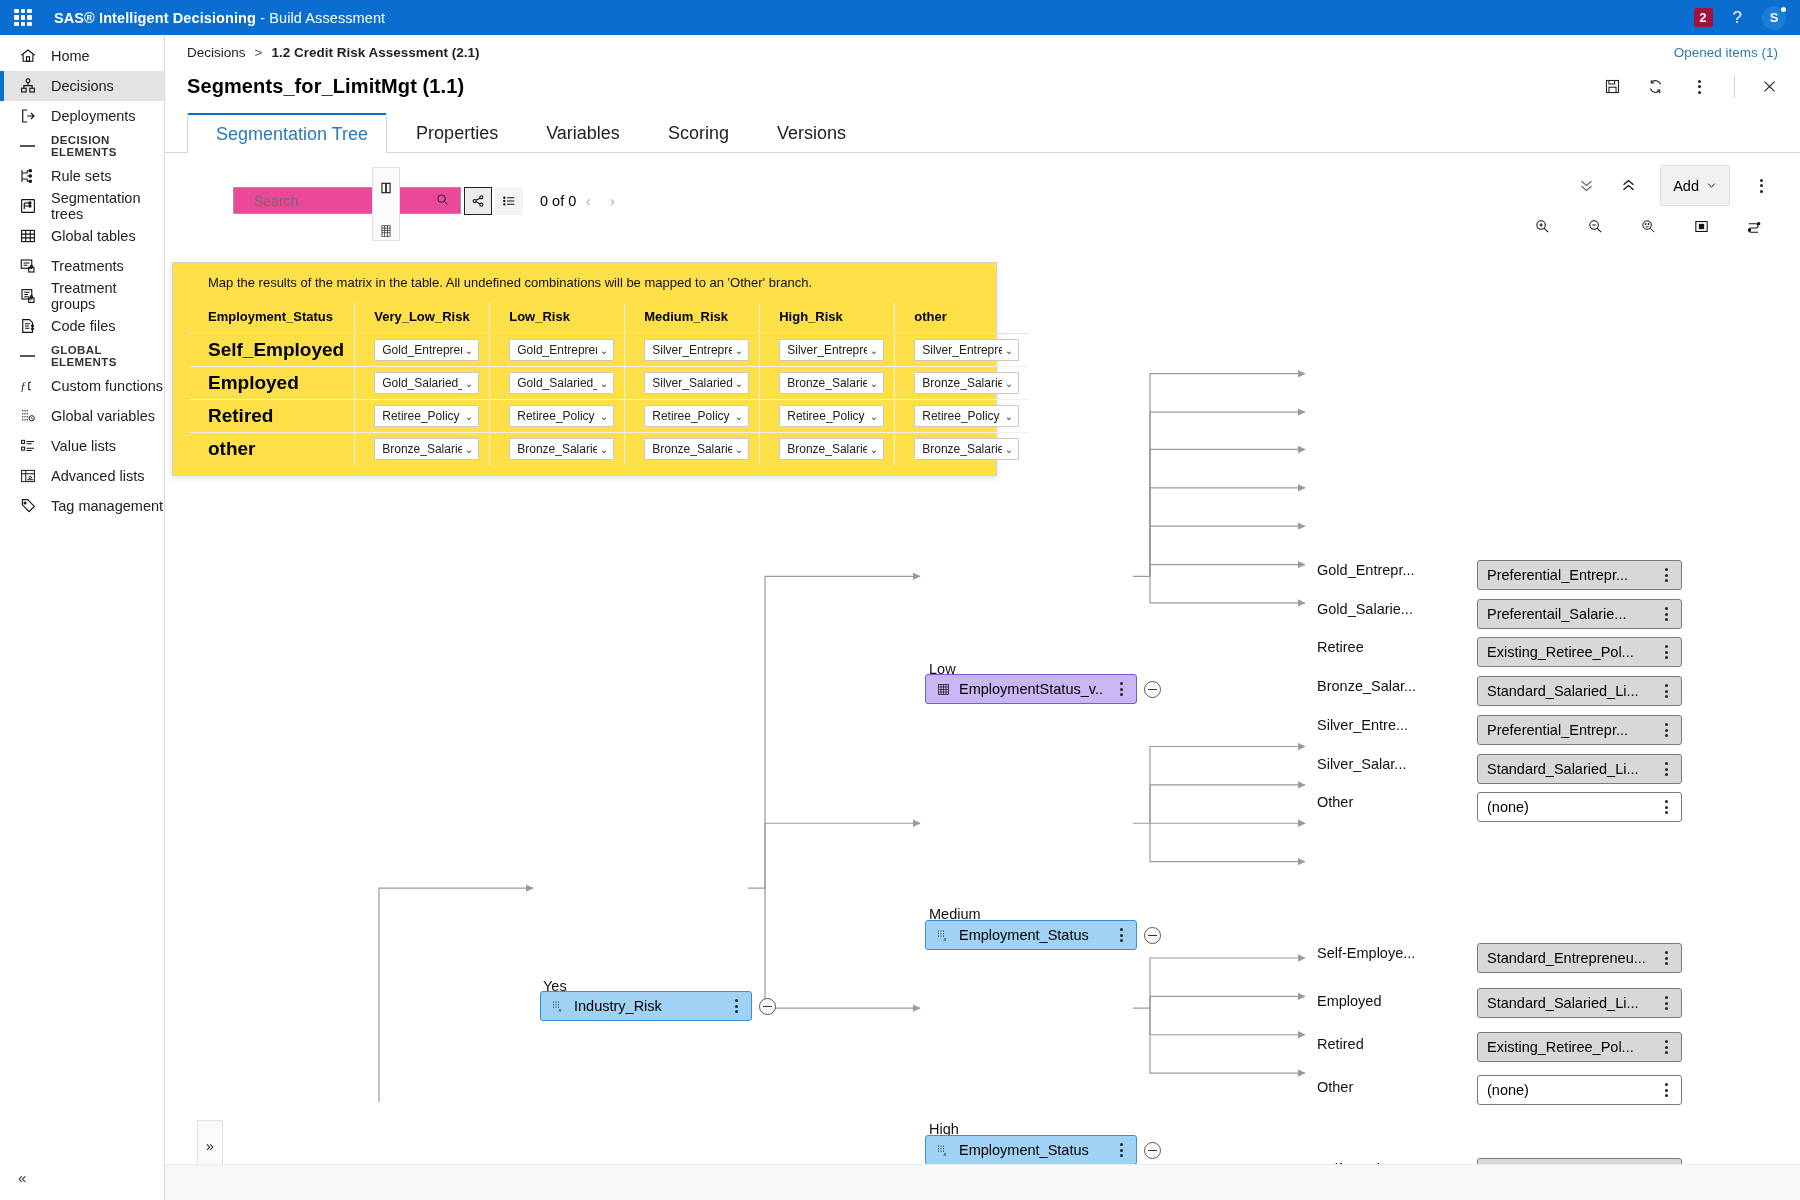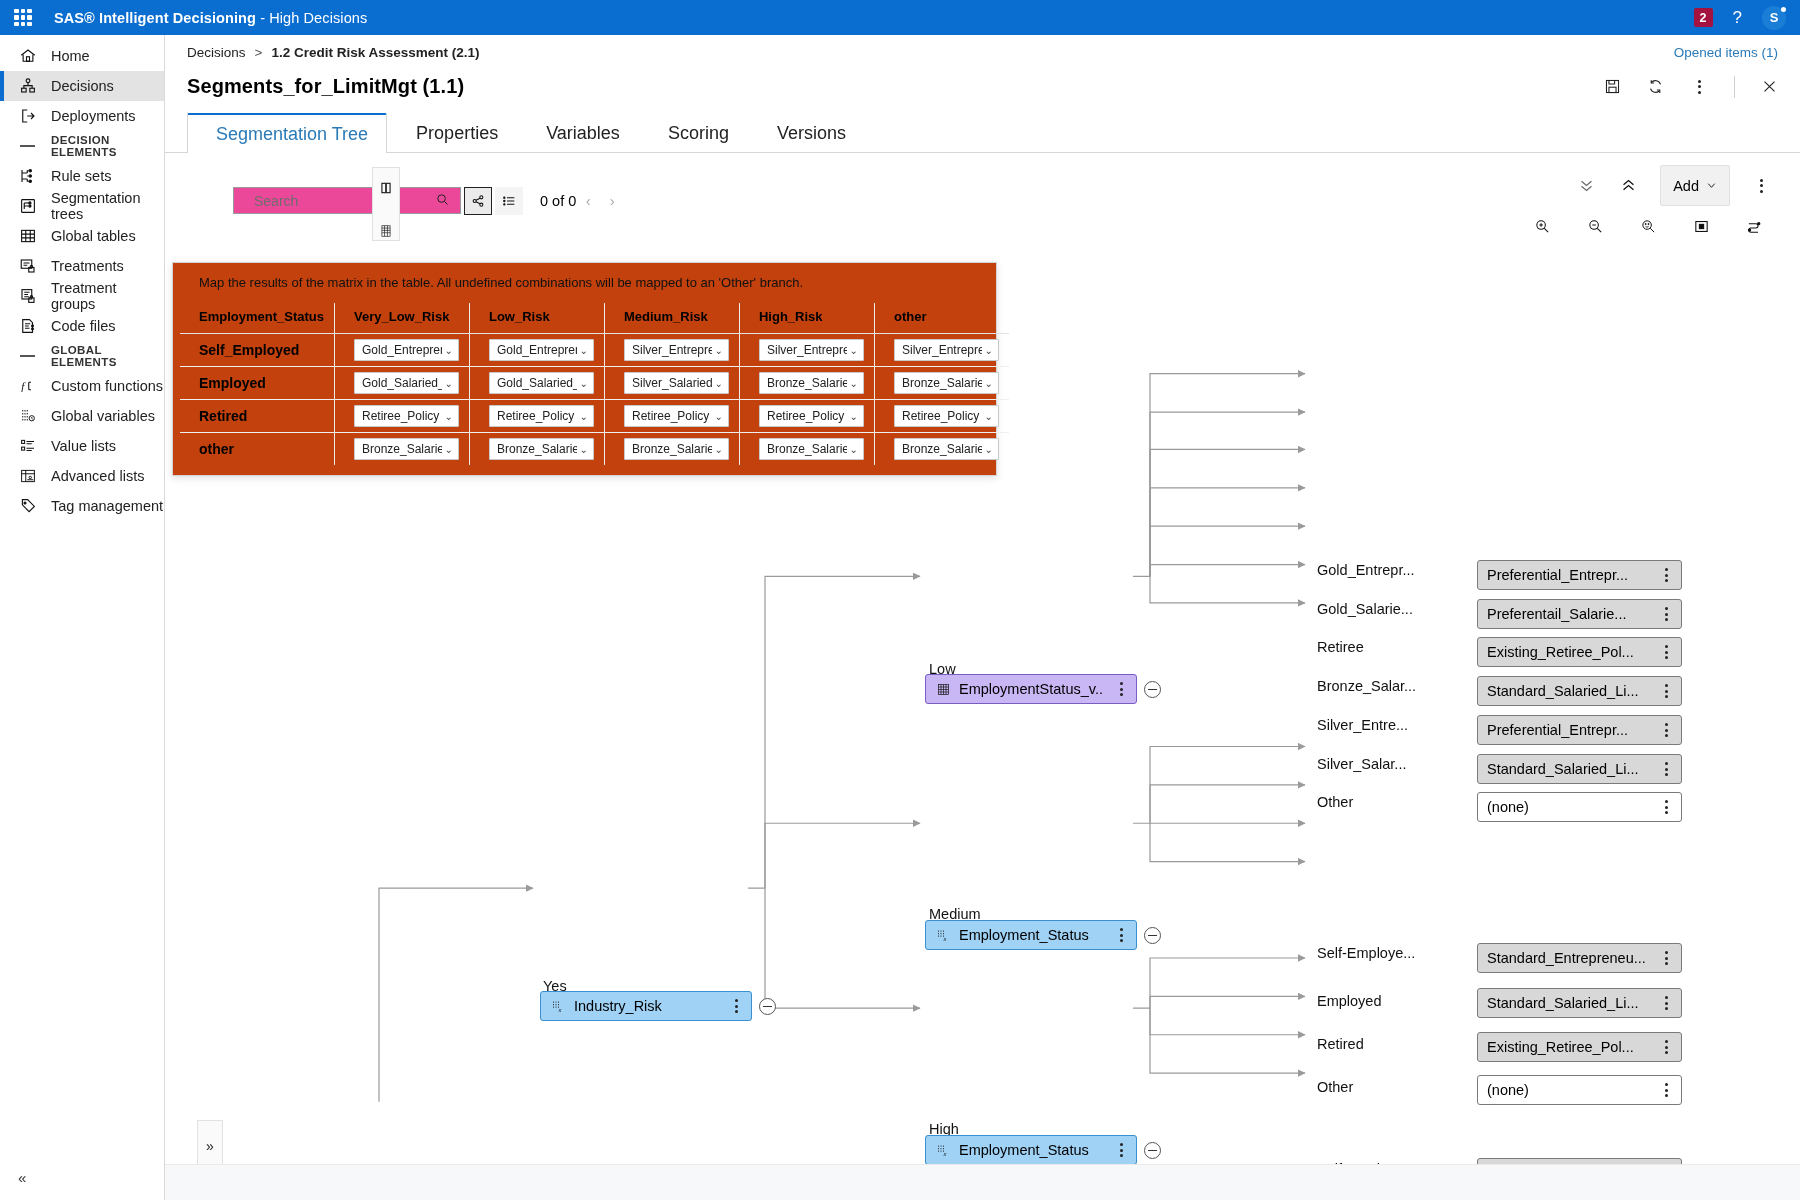--- a/index.html
+++ b/index.html
@@ -126,34 +126,34 @@
   .add-btn {
     background:#f1f1f1; border:1px solid #e0e0e0; border-radius:2px; height:41px;
     padding:0 12px; display:flex; align-items:center; gap:7px; font-size:14.5px; cursor:pointer;
   }
   .kebab { width:18px;height:18px;display:flex;flex-direction:column;align-items:center;justify-content:center;gap:2.5px;cursor:pointer;}
   .kebab i{width:3px;height:3px;border-radius:50%;background:#222;display:block;}
 
   
   .matrix-panel {
     position:absolute; left:172px; top:262px; width:825px;
-    background:#c2410c; border:1px solid #d4d4d4; box-shadow:0 2px 7px rgba(0,0,0,.13);
-    padding:12px 0 10px 7px; z-index:30;
+    background:#fde047; border:1px solid #d4d4d4; box-shadow:0 2px 7px rgba(0,0,0,.13);
+    padding:12px 0 10px 16px; z-index:30;
   }
   .matrix-hint { font-size:13px; padding:0 19px 13px 19px; color:#111;}
   .matrix-groupcol { font-size:12.5px; font-weight:700; text-align:center; padding-bottom:5px; padding-left:120px;}
   table.matrix { border-collapse:collapse; width:100%; }
   table.matrix th {
     font-size:13px; font-weight:700; text-align:left; padding:6px 10px 9px 19px;
     border-bottom:1px solid #e2e2e2; white-space:nowrap;
   }
   table.matrix td {
     padding:5px 10px 5px 19px; border-bottom:1px solid #efefef; vertical-align:middle;
   }
-  table.matrix td.rowhdr { font-size:14px; font-weight:700; white-space:nowrap; }
+  table.matrix td.rowhdr { font-size:19px; font-weight:700; white-space:nowrap; }
   table.matrix tr:last-child td { border-bottom:none; }
   .cell-sel {
     width:105px; height:22px; border:1px solid #c9c9c9; background:#fff;
     display:flex; align-items:center; padding:0 5px 0 7px; font-size:12px; color:#222;
     border-radius:1px;
   }
   .cell-sel span.txt { flex:1; overflow:hidden; white-space:nowrap; }
   .cell-sel span.cv { font-size:10px; color:#444; margin-left:3px;}
   .colsep { border-left:1px solid #ececec; }
 
@@ -200,21 +200,21 @@
       <i></i>
       <i></i>
       <i></i>
       <i></i>
       <i></i>
       <i></i>
       <i></i>
       <i></i>
   </div>
   <div class="app-title">
-    <span>SAS® Intelligent Decisioning</span><span class="sub"> - </span><span class="sub">High Decisions</span>
+    <span>SAS® Intelligent Decisioning</span><span class="sub"> - </span><span class="sub">Build Assessment</span>
   </div>
   <div class="topbar-right">
     <div class="badge-count">2</div>
     <div class="help-icon">?</div>
     <div class="avatar">S</div>
   </div>
 </div>
 
 <div class="body-wrap">
 

